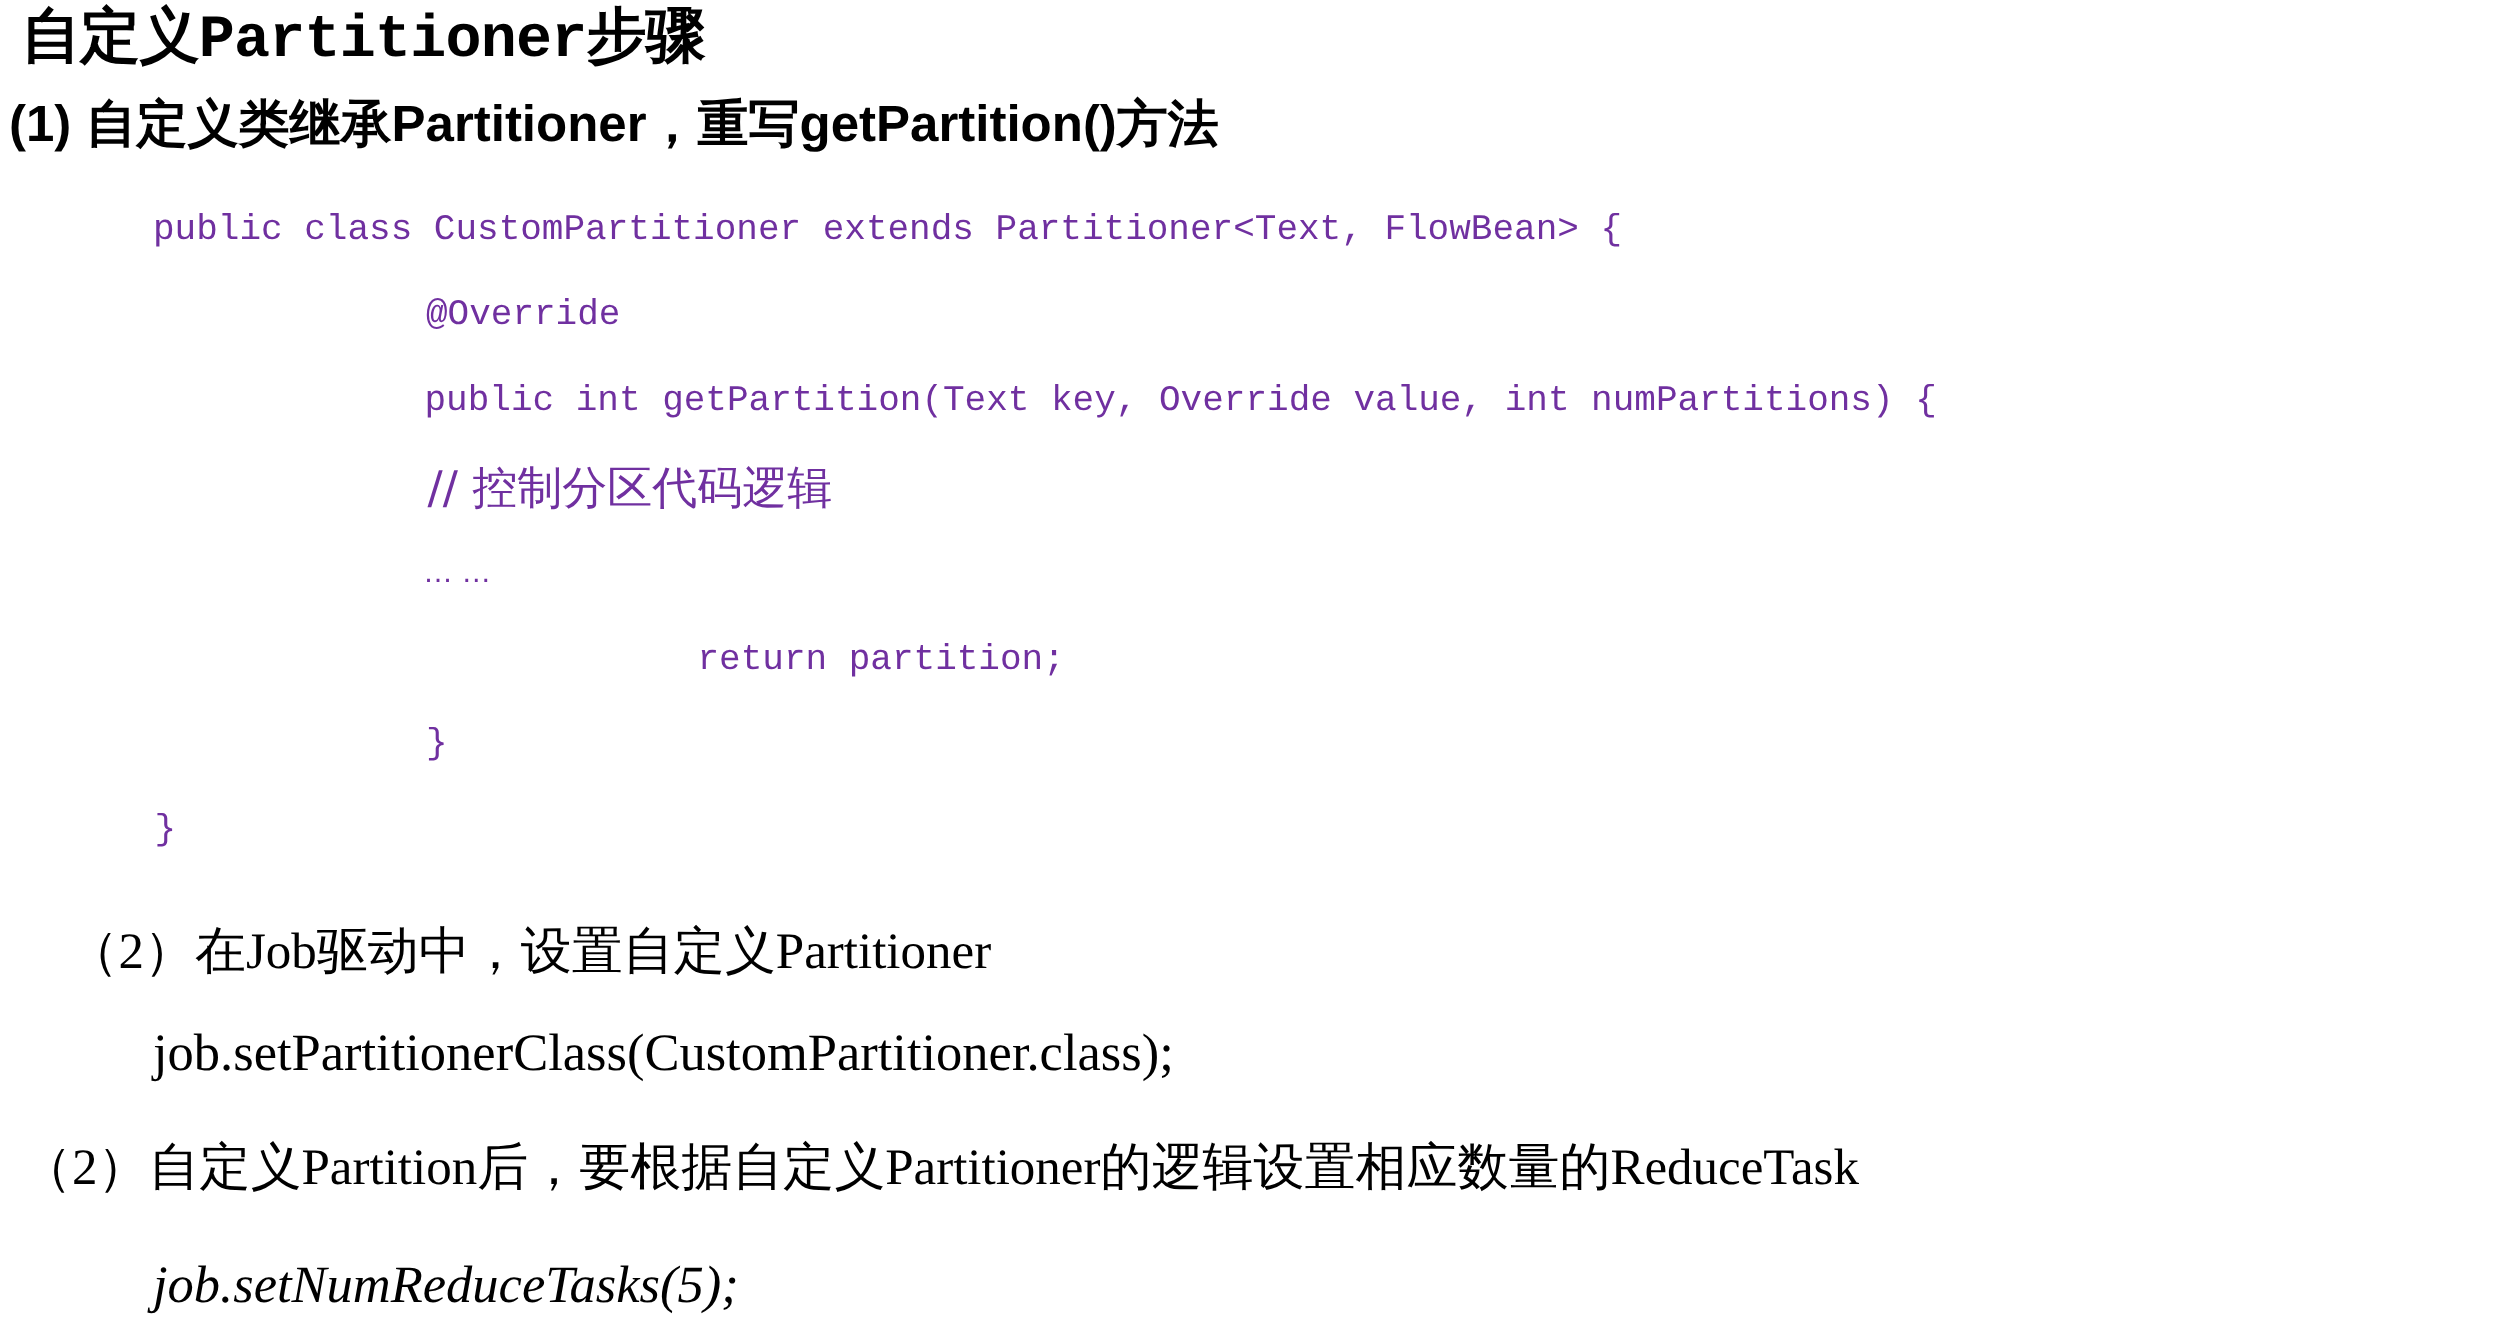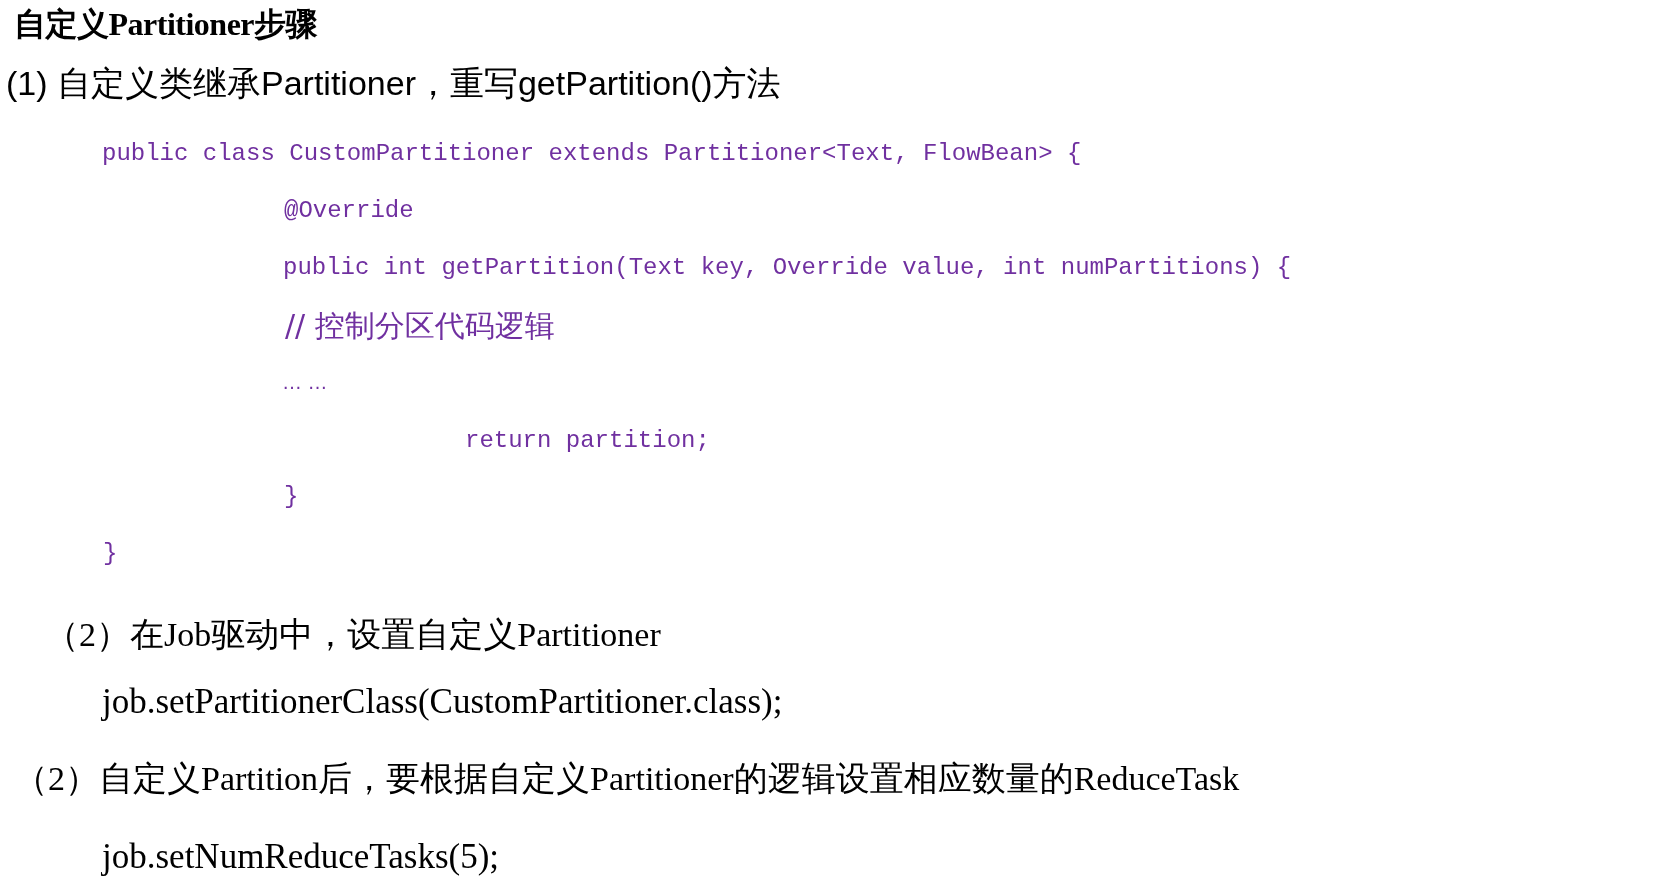--- a/index.html
+++ b/index.html
@@ -15,28 +15,29 @@
       color: #000000;
     }
     .line {
       position: absolute;
       white-space: pre;
       line-height: 1;
     }
     .title {
       left: 14px;
       top: 8px;
-      font-family: Liberation Serif, serif;
+      font-family: Liberation Mono, monospace;
       font-weight: bold;
-      font-size: 32px;
+      font-size: 40px;
       letter-spacing: -0.5px;
     }
     .step-sans {
       font-family: "Liberation Sans", sans-serif;
       font-size: 34px;
+      font-weight: bold;
     }
     .step-serif {
       font-family: "Liberation Serif", serif;
       font-size: 34px;
     }
     .code {
       font-family: "Liberation Mono", monospace;
       font-size: 24px;
       color: #7030A0;
     }
@@ -72,13 +73,13 @@
   <div class="line code" style="left:284px; top:485px;">}</div>
   <div class="line code" style="left:103px; top:542px;">}</div>
 </div>
 
 <div class="line step-serif" style="left:14px; top:618px;margin-left:31px;">（2）在Job驱动中，设置自定义Partitioner</div>
 
 <div class="line job" style="left:102px; top:684px;">job.setPartitionerClass(CustomPartitioner.class);</div>
 
 <div class="line step-serif" style="left:14px; top:762px;">（2）自定义Partition后，要根据自定义Partitioner的逻辑设置相应数量的ReduceTask</div>
 
-<div class="line job" style="left:102px; top:839px;">job.setNumReduceTasks(5);</div>
+<div class="line job" style="left:102px; top:839px;font-style:italic;">job.setNumReduceTasks(5);</div>
 
 </body></html>

